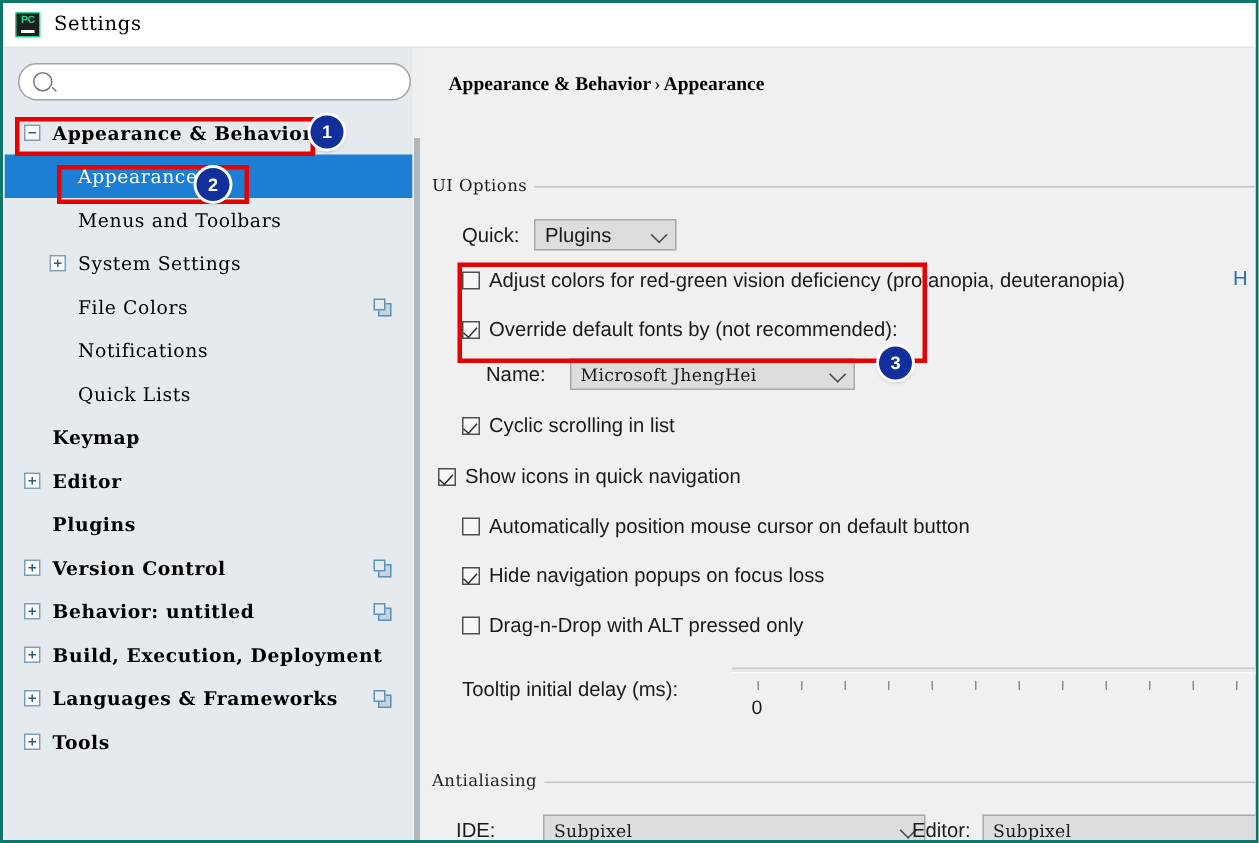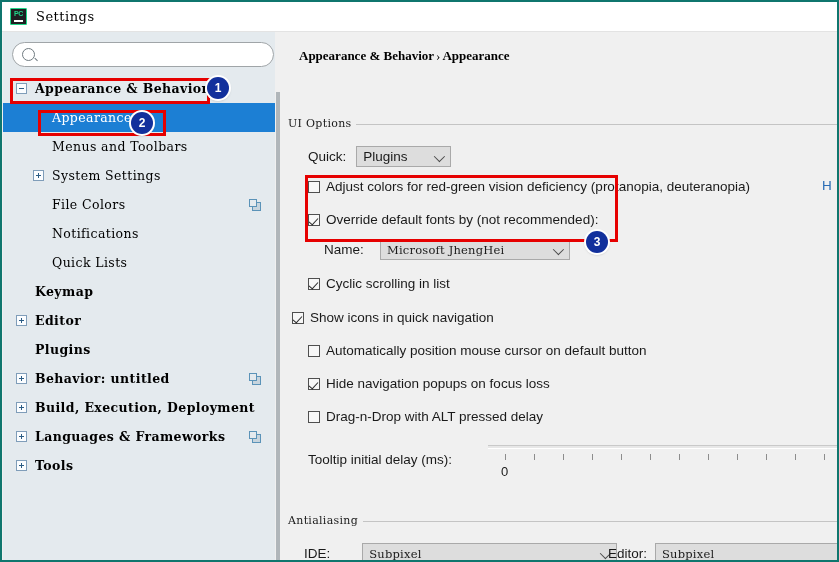--- a/index.html
+++ b/index.html
@@ -473,20 +473,28 @@
         <div class="tree-row lvl0">
           <span class="toggle plus"></span>
           <span class="label">Editor</span>
         </div>
         <div class="tree-row lvl0">
           <span class="toggle none"></span>
           <span class="label">Plugins</span>
         </div>
         <div class="tree-row lvl0">
           <span class="toggle plus"></span>
+          <span class="label">Version Control</span>
+          <span class="copy-ic">
+            <span class="r2"></span>
+            <span class="r1"></span>
+          </span>
+        </div>
+        <div class="tree-row lvl0">
+          <span class="toggle plus"></span>
           <span class="label">Behavior: untitled</span>
           <span class="copy-ic">
             <span class="r2"></span>
             <span class="r1"></span>
           </span>
         </div>
         <div class="tree-row lvl0">
           <span class="toggle plus"></span>
           <span class="label">Build, Execution, Deployment</span>
         </div>
@@ -561,21 +569,21 @@
         <span class="lbl">Automatically position mouse cursor on default button</span>
       </div>
 
       <div class="row" id="row-hidenav">
         <span class="cbx on"></span>
         <span class="lbl">Hide navigation popups on focus loss</span>
       </div>
 
       <div class="row" id="row-dragdrop">
         <span class="cbx"></span>
-        <span class="lbl">Drag-n-Drop with ALT pressed delay</span>
+        <span class="lbl">Drag-n-Drop with ALT pressed only</span>
       </div>
 
       <div class="row" id="row-tooltip">
         <span class="lbl">Tooltip initial delay (ms):</span>
       </div>
 
       <div id="slider">
         <div class="track"></div>
         <div class="ticks">
             <i style="left: 20px;"></i>

